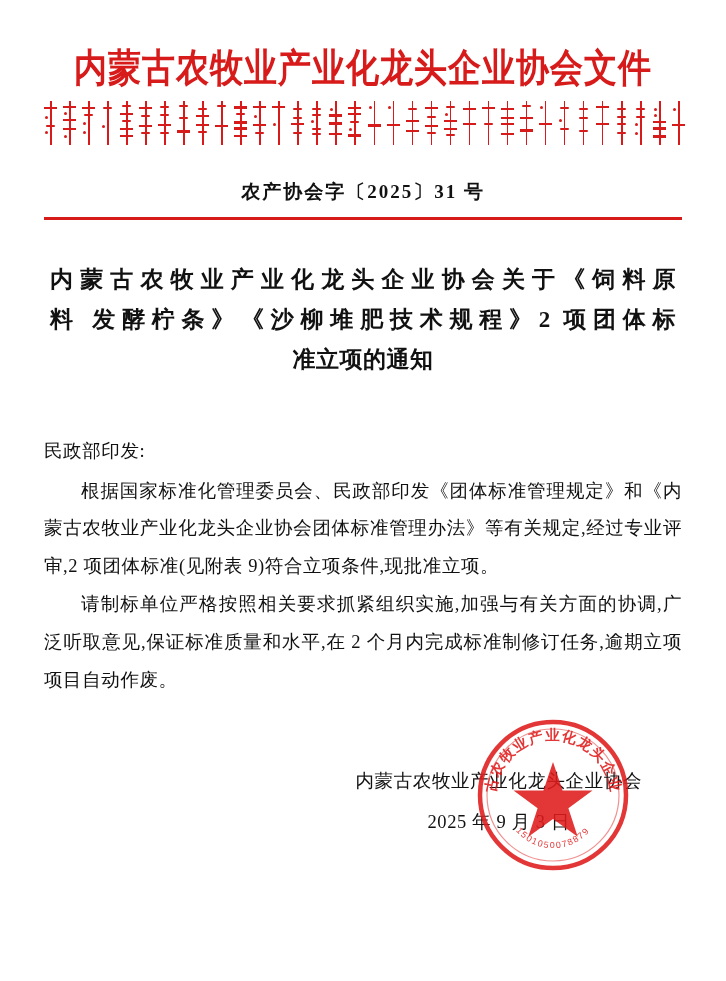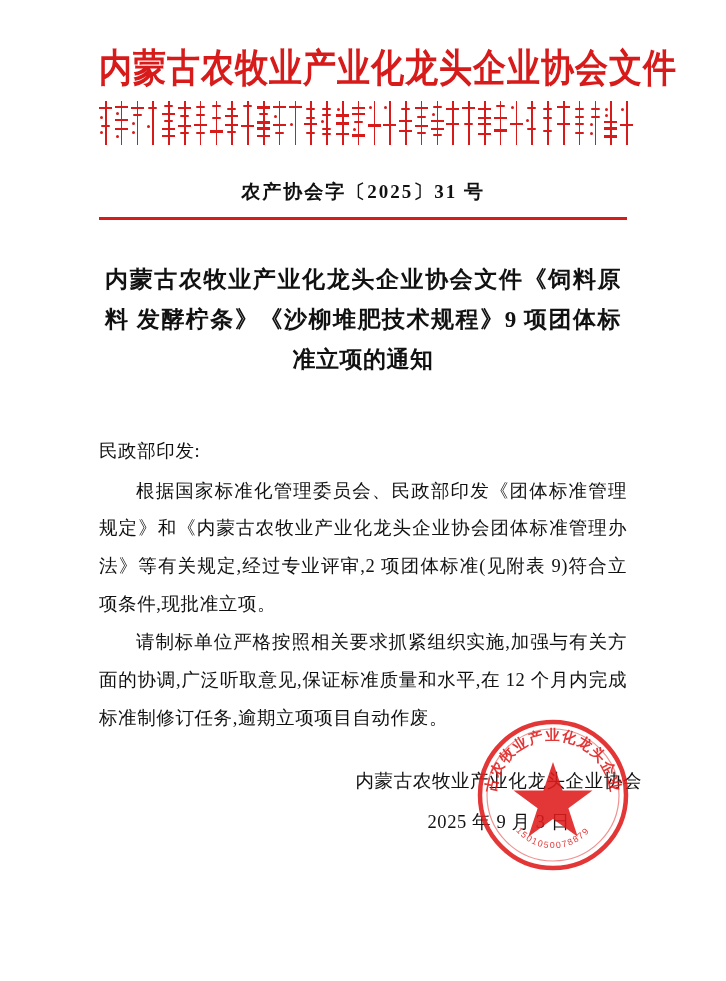--- a/index.html
+++ b/index.html
@@ -13,21 +13,21 @@
     font-family: "Liberation Serif", "DejaVu Serif", serif;
     color: #111;
     position: relative;
     overflow: hidden;
   }
   .page {
     position: relative;
     width: 726px;
     height: 924px;
     box-sizing: border-box;
-    padding: 0 99px;
+    padding: 0 44px;
   }
 
   
   .letterhead {
     padding-top: 44px;
     text-align: center;
   }
   .letterhead-title {
     font-family: "Liberation Serif", "DejaVu Serif", serif;
     font-weight: bold;
@@ -364,29 +364,29 @@
         </div>
       </div>
   </div>
 
   <div class="docnum-wrap">
     <div class="docnum">农产协会字〔2025〕31 号</div>
     <div class="red-rule"></div>
   </div>
 
   <div class="doc-title">
-    <span class="line just">内蒙古农牧业产业化龙头企业协会文件《饲料原</span>
-    <span class="line just">料  发酵柠条》《沙柳堆肥技术规程》9 项团体标</span>
+    <span class="line just">内蒙古农牧业产业化龙头企业协会关于《饲料原</span>
+    <span class="line just">料  发酵柠条》《沙柳堆肥技术规程》2 项团体标</span>
     <span class="line">准立项的通知</span>
   </div>
 
   <div class="body-area">
     <p class="salutation">民政部印发:</p>
     <p class="para">根据国家标准化管理委员会、民政部印发《团体标准管理规定》和《内蒙古农牧业产业化龙头企业协会团体标准管理办法》等有关规定,经过专业评审,2 项团体标准(见附表 9)符合立项条件,现批准立项。</p>
-    <p class="para">请制标单位严格按照相关要求抓紧组织实施,加强与有关方面的协调,广泛听取意见,保证标准质量和水平,在 12 个月内完成标准制修订任务,逾期立项项目自动作废。</p>
+    <p class="para">请制标单位严格按照相关要求抓紧组织实施,加强与有关方面的协调,广泛听取意见,保证标准质量和水平,在 2 个月内完成标准制修订任务,逾期立项项目自动作废。</p>
   </div>
 
   <div class="sign-block">
     <div class="sign-org">内蒙古农牧业产业化龙头企业协会</div>
     <div class="sign-date">2025 年 9 月 3 日</div>
   </div>
 
   <div class="seal">
     <svg viewBox="0 0 154 154" width="154" height="154" aria-hidden="true">
       <circle cx="77" cy="77" r="73" fill="none" stroke="#e01b1b" stroke-width="4.5"></circle>

